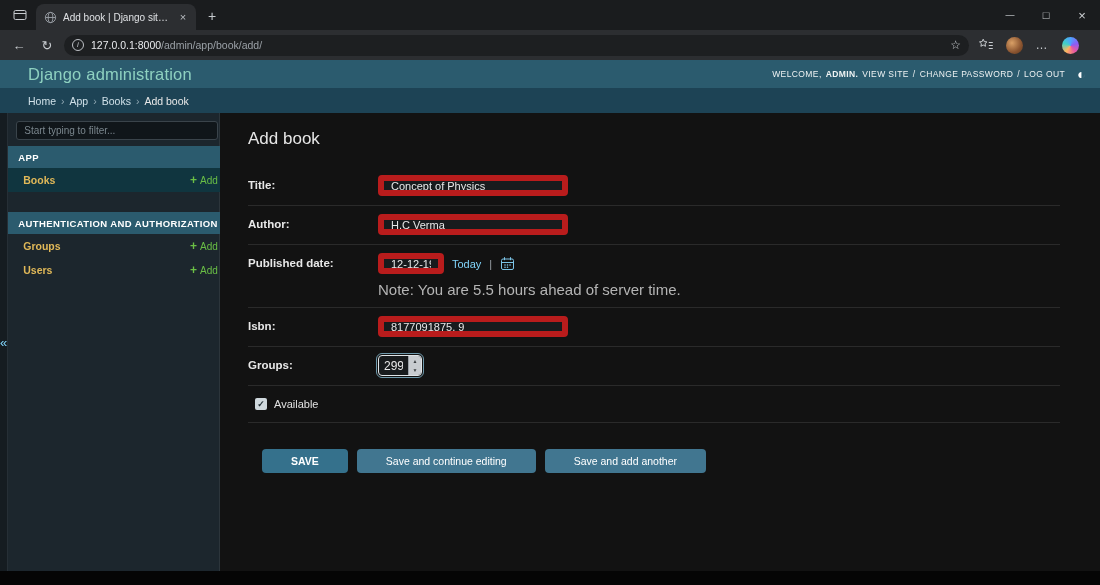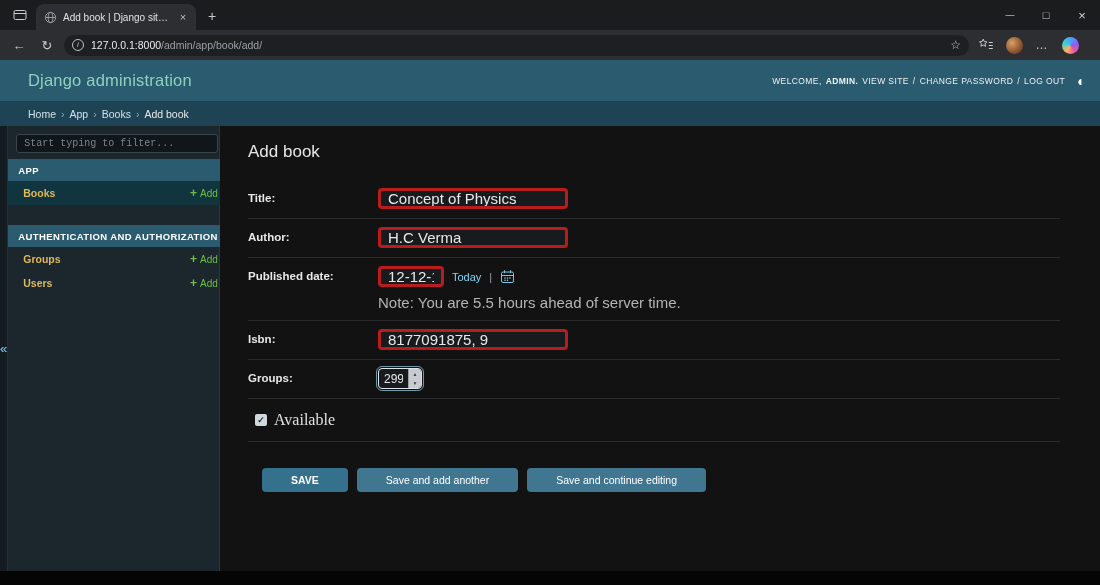--- a/index.html
+++ b/index.html
@@ -23,70 +23,70 @@
   .url-text { flex:1; font-size:10.5px; white-space:nowrap; overflow:hidden; }
   .url-host { color:#e8eaed; }
   .url-path { color:#9aa0a6; }
   .pill-star { color:#c7cbcf; font-size:12px; flex-shrink:0; }
   .tb-icon { width:22px; height:22px; display:flex; align-items:center; justify-content:center; color:#c7cbcf; }
   .avatar { width:17px; height:17px; border-radius:50%; background:radial-gradient(circle at 35% 35%, #d9a066 0%, #8a5430 60%, #5d371d 100%); }
   .more-dots { font-size:12px; color:#c7cbcf; letter-spacing:1px; }
   .copilot { width:17px; height:17px; border-radius:50%; background:conic-gradient(#4da3ff,#8a5cf5,#e857a1,#ffb45e,#41d1c6,#4da3ff); }
 
   
-  .admin-header { height:41px; background:#2b5b6e; display:flex; align-items:center; padding:0 14px 0 28px; flex-shrink:0; }
+  .admin-header { height:28px; background:#2b5b6e; display:flex; align-items:center; padding:0 14px 0 28px; flex-shrink:0; }
   .branding { color:#8ed1c0; font-size:16.5px; font-weight:500; letter-spacing:.2px; }
   .user-tools { margin-left:auto; display:flex; align-items:center; gap:4px; color:#eef2f3; font-size:8.5px; letter-spacing:.4px; }
   .user-tools .uname { font-weight:bold; }
   .user-tools a { color:#eef2f3; text-decoration:none; }
   .theme-toggle { color:#ffffff; font-size:14px; margin-left:8px; }
 
   .breadcrumbs { height:25px; background:#1d4355; display:flex; align-items:center; padding:0 28px; gap:5px; font-size:10.5px; flex-shrink:0; }
   .breadcrumbs a { color:#cfe0e8; text-decoration:none; }
   .breadcrumbs .sep { color:#8fa7b2; }
   .breadcrumbs .current { color:#e8e8e8; }
 
   
   .main { flex:1; display:flex; overflow:hidden; }
 
   .sidebar { width:220px; background:#1c262d; border-right:1px solid #2c353b; display:flex; flex-shrink:0; }
   .nav-toggle { width:18px; background:#151c21; border-right:1px solid #262f36; display:flex; align-items:center; justify-content:center; color:#81d4fa; font-size:13px; }
   .nav-content { flex:1; display:flex; flex-direction:column; }
-  .nav-filter { margin:8px 10px 6px 8px; height:19px; background:#10161a; border:1px solid #3a444b; border-radius:3px; color:#e0e0e0; font-size:10px; padding:0 7px; font-family:Liberation Mono, monospace; }
+  .nav-filter { margin:8px 10px 6px 8px; height:19px; background:#10161a; border:1px solid #3a444b; border-radius:3px; color:#e0e0e0; font-size:10px; padding:0 7px; font-family:Liberation Sans, sans-serif; }
   .nav-filter::placeholder { color:#7a868d; }
   .module { margin-bottom:20px; }
   .module-caption { height:22px; background:#2b5b6e; color:#ffffff; font-size:9.5px; font-weight:bold; letter-spacing:.4px; display:flex; align-items:center; padding:0 10px; white-space:nowrap; }
   .model-row { height:24px; display:flex; align-items:center; justify-content:space-between; padding:0 10px 0 15px; }
   .model-row.selected { background:#10353f; }
   .model-link { color:#e0b858; font-size:10.5px; font-weight:bold; text-decoration:none; }
   .addlink { color:#6abf45; font-size:10px; text-decoration:none; display:flex; align-items:center; gap:3px; }
   .addlink .plus { font-weight:bold; font-size:12px; line-height:10px; }
 
   .content { flex:1; padding:16px 40px 0 28px; background:#121212; overflow:hidden; }
   .page-title { color:#e6e6e6; font-size:17px; font-weight:400; margin-bottom:18px; }
 
   .form-row { display:flex; padding:8px 0 9px; border-bottom:1px solid #2a2a2a; }
   .form-row .flabel { width:130px; flex-shrink:0; color:#e8e8e8; font-size:11.5px; font-weight:bold; padding-top:4px; }
   .row-body { display:flex; flex-direction:column; }
   .inline { display:flex; align-items:center; gap:8px; }
-  .txt-input { background:#181b1d; border:3px solid #b91c1c; border-radius:4px; color:#e8e8e8; font-size:15px; padding:3px 7px; height:21px; font-family:"Liberation Sans", sans-serif; }
+  .txt-input { background:#181b1d; border:6px solid #b91c1c; border-radius:4px; color:#e8e8e8; font-size:11px; padding:3px 7px; height:21px; font-family:"Liberation Sans", sans-serif; }
   .w-wide { width:190px; }
   .w-date { width:66px; }
   .today-link { color:#81d4fa; font-size:11px; text-decoration:none; }
   .pipe { color:#9aa0a6; font-size:11px; }
   .help-text { margin-top:7px; color:#b4b4b4; font-size:15px; }
 
   .number-wrap { display:inline-flex; height:21px; border:1px solid #dfe4e7; border-radius:4px; outline:1px solid #6f99ab; outline-offset:1px; overflow:hidden; background:#181b1d; }
   .number-wrap input { width:29px; background:transparent; border:none; color:#e8e8e8; font-size:12px; padding:0 5px; font-family:"Liberation Sans", sans-serif; }
   .spin { width:13px; display:flex; flex-direction:column; background:#c8ccd0; border-left:1px solid #9aa0a6; }
   .spin span { flex:1; font-size:5px; color:#3c4043; display:flex; align-items:center; justify-content:center; }
 
   .checkbox-row { display:flex; align-items:center; padding:12px 0; border-bottom:1px solid #2a2a2a; gap:7px; }
   .checkbox { width:12px; height:12px; background:#cfd8dd; border-radius:2px; display:flex; align-items:center; justify-content:center; color:#1d2a30; font-size:9px; font-weight:bold; margin-left:7px; }
-  .cb-label { color:#e0e0e0; font-size:16px;font-family:Liberation Serif, serif; }
+  .cb-label { color:#e0e0e0; font-size:11px; }
 
   .submit-row { margin-top:26px; display:flex; gap:9px; padding-left:14px; }
   .btn { border:none; border-radius:4px; color:#ffffff; font-size:10.5px; padding:6px 29px; background:#417690; font-family:"Liberation Sans", sans-serif; }
   .btn.default { background:#35718c; font-weight:bold; }
 
   .bottom-strip { height:14px; background:#050505; flex-shrink:0; }
   svg { display:block; }
 </style>
 </head>
 <body>
@@ -260,21 +260,21 @@
           </span>
         </div>
 
         <div class="checkbox-row">
           <span class="checkbox">✓</span>
           <span class="cb-label">Available</span>
         </div>
 
         <div class="submit-row">
           <button type="button" class="btn default">SAVE</button>
+          <button type="button" class="btn">Save and continue editing</button>
           <button type="button" class="btn">Save and add another</button>
-          <button type="button" class="btn">Save and continue editing</button>
         </div>
       </form>
     </div>
   </div>
 
   <div class="bottom-strip"></div>
 </div>
 
 </body></html>

